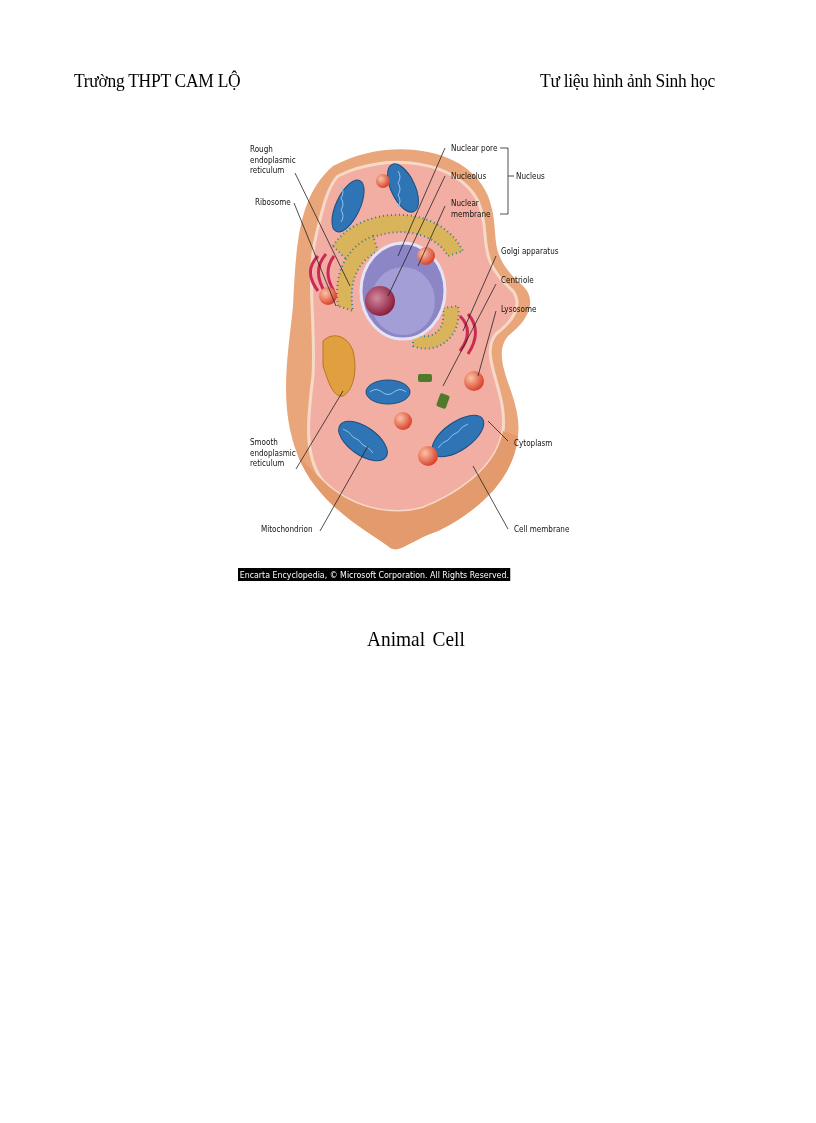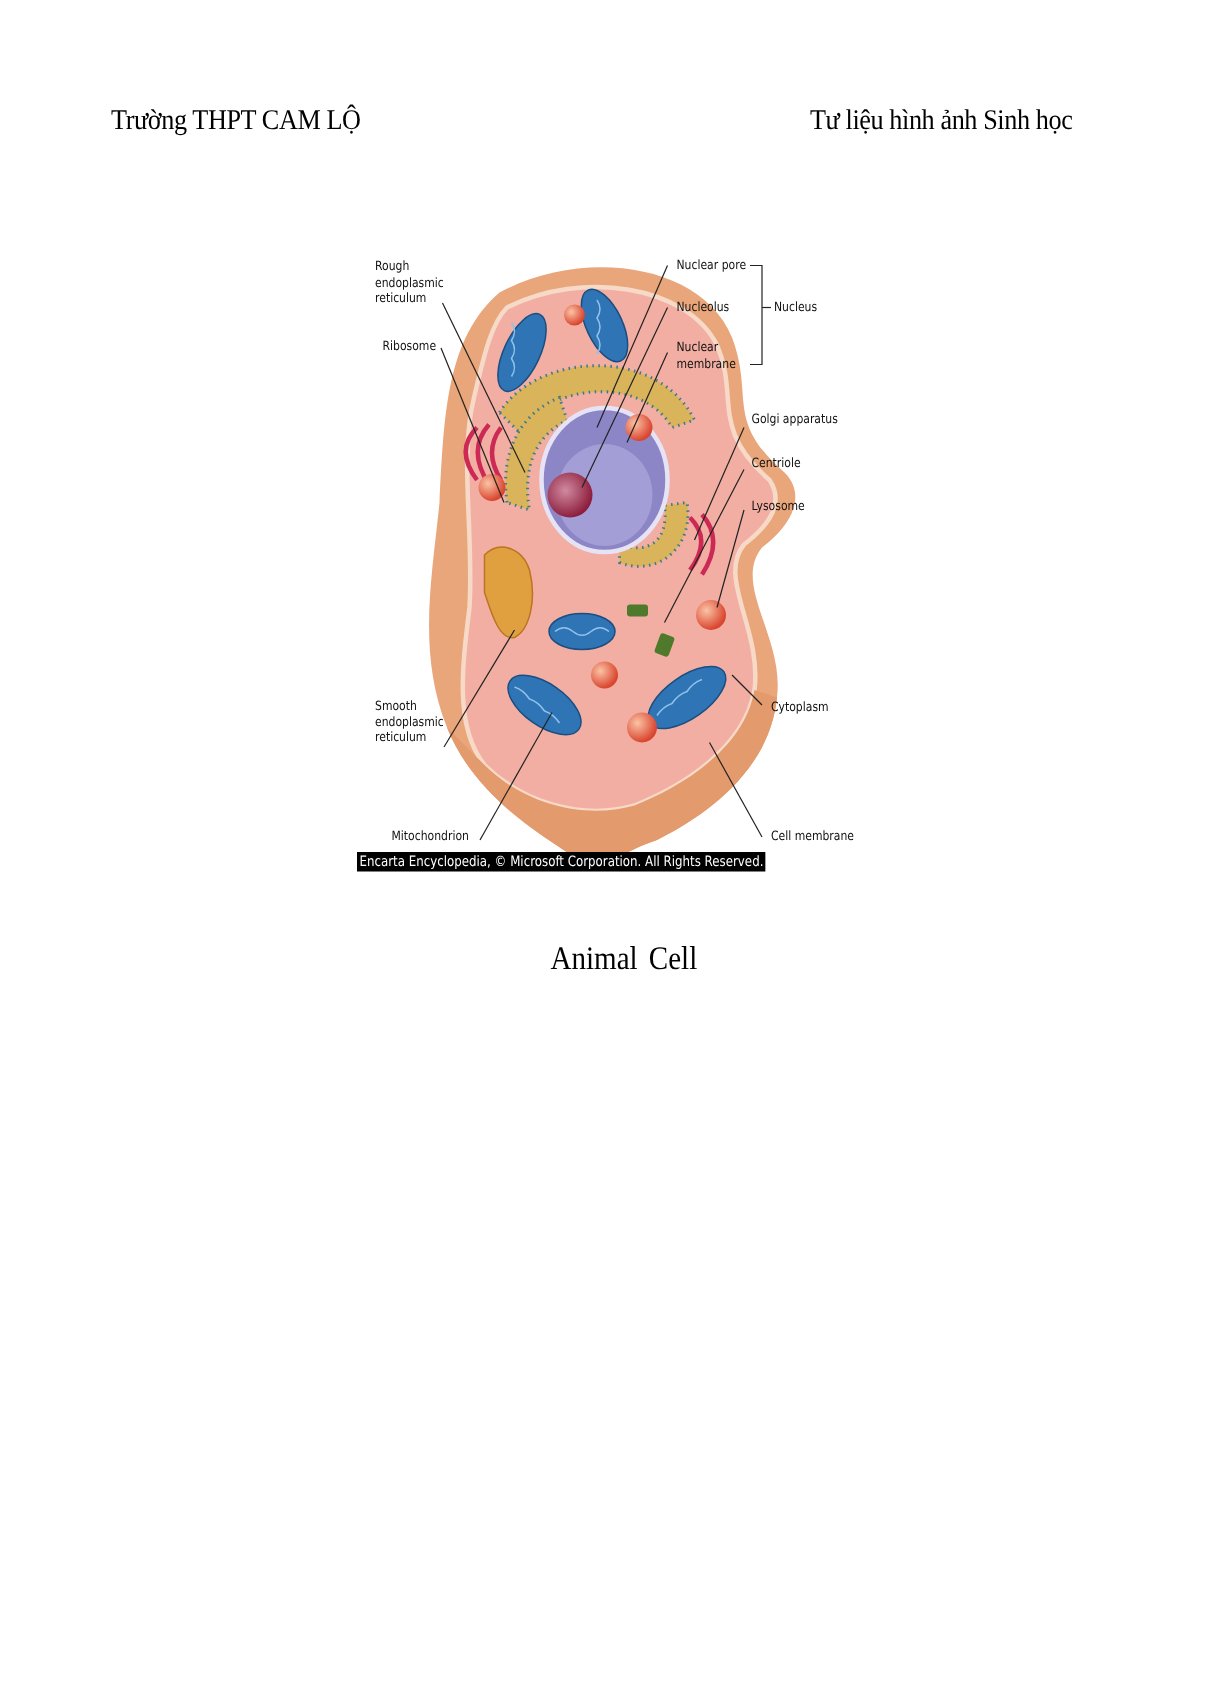--- a/index.html
+++ b/index.html
@@ -1,20 +1,20 @@
 <!DOCTYPE html>
 <html><head>
 <meta charset="utf-8">
 <style>
   html, body { margin:0; padding:0; background:#ffffff; }
   body { width:816px; height:1123px; position:relative; overflow:hidden; font-family:"Liberation Serif", serif; color:#000; }
   .hdr { position:absolute; top:70px; font-size:19px; letter-spacing:-0.3px; transform:scaleX(0.92); transform-origin:left top; }
   .hdr-left { left:74px; }
   .hdr-right { left:540px; }
-  .figure { position:absolute; left:238px; top:165px; width:340px; height:440px; }
+  .figure { position:absolute; left:238px; top:136px; width:340px; height:440px; }
   .figure svg { position:absolute; left:0; top:0; }
   .lbl { position:absolute; font-family:"DejaVu Sans", sans-serif; font-size:8.5px; line-height:10.5px; color:#111; transform:scaleX(0.85); transform-origin:left top; white-space:nowrap; }
   .credit { position:absolute; left:238px; top:568px; background:#000; color:#fff; font-family:"DejaVu Sans", sans-serif; font-size:9.5px; padding:1px 2px; white-space:nowrap; transform:scaleX(0.83); transform-origin:left top; }
   .caption { position:absolute; left:367px; top:626px; font-size:22px; transform:scaleX(0.88); transform-origin:left top; word-spacing:3px; }
 </style>
 </head>
 <body>
 
 <div class="hdr hdr-left">Trường THPT CAM LỘ</div>
 <div class="hdr hdr-right">Tư liệu hình ảnh Sinh học</div>

